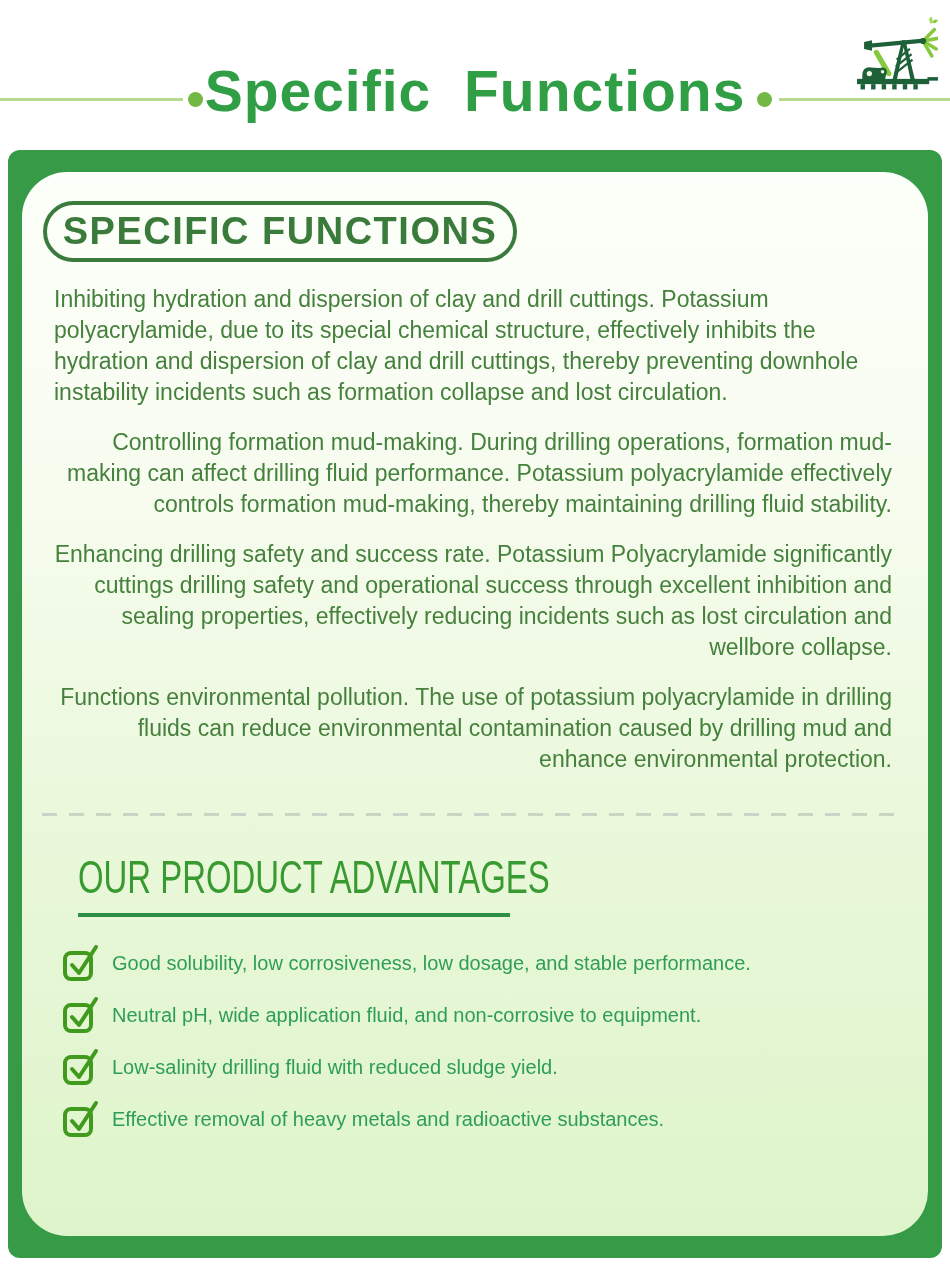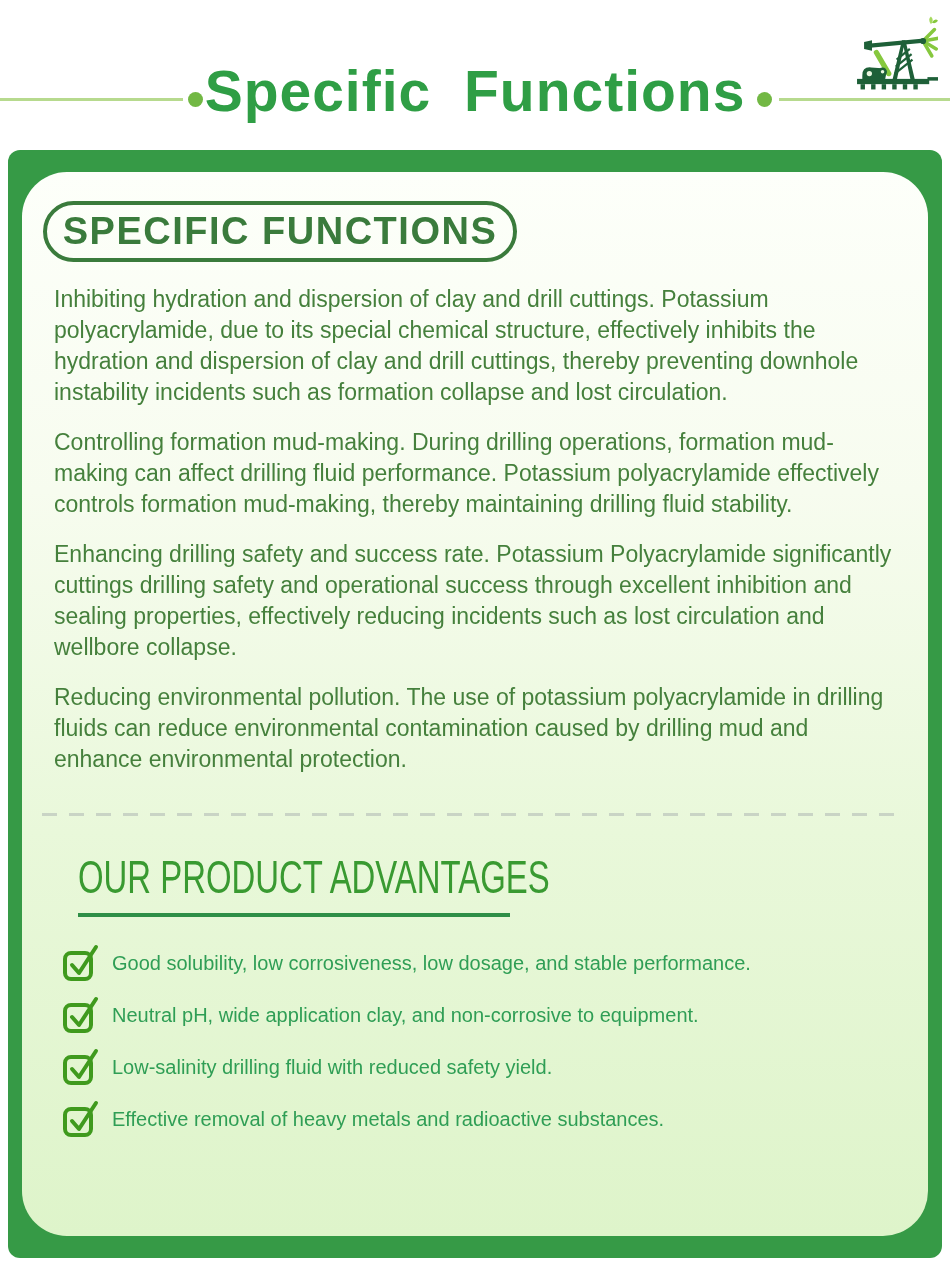--- a/index.html
+++ b/index.html
@@ -47,21 +47,21 @@
     display:flex; align-items:center; justify-content:center;
     margin-left:-9px; margin-bottom:22px;
   }
   .section-title-box span {
     font-size:38px; font-weight:bold; letter-spacing:1.5px; color:#3a7b3c;
   }
   .para {
     font-size:23px; line-height:31px; color:#45803c;
     margin-bottom:19px; padding-left:2px;
   }
-  .para + .para { margin-top:4px; }
+  .para + .para { margin-top:4px;text-align:right; }
   .dashed-divider {
     height:3px; margin:38px -14px 0 -10px;
     background:repeating-linear-gradient(90deg,#c9d4c5 0 15px, transparent 15px 27px);
   }
   .adv-title {
     margin-top:33px; margin-left:26px;
     font-size:47px; font-weight:normal; color:#399a31;
     transform:scaleX(0.70); transform-origin:left center;
     white-space:nowrap;
   }
@@ -130,48 +130,48 @@
 <section class="panel">
   <div class="card">
 
     <div class="section-title-box">
       <span>SPECIFIC FUNCTIONS</span>
     </div>
 
     <p class="para">Inhibiting hydration and dispersion of clay and drill cuttings. Potassium polyacrylamide, due to its special chemical structure, effectively inhibits the hydration and dispersion of clay and drill cuttings, thereby preventing downhole instability incidents such as formation collapse and lost circulation.</p>
     <p class="para">Controlling formation mud-making. During drilling operations, formation mud-making can affect drilling fluid performance. Potassium polyacrylamide effectively controls formation mud-making, thereby maintaining drilling fluid stability.</p>
     <p class="para">Enhancing drilling safety and success rate. Potassium Polyacrylamide significantly cuttings drilling safety and operational success through excellent inhibition and sealing properties, effectively reducing incidents such as lost circulation and wellbore collapse.</p>
-    <p class="para">Reducing environmental pollution. The use of potassium polyacrylamide in drilling fluids can reduce environmental contamination caused by drilling mud and enhance environmental protection.</p>
+    <p class="para">Functions environmental pollution. The use of potassium polyacrylamide in drilling fluids can reduce environmental contamination caused by drilling mud and enhance environmental protection.</p>
 
     <div class="dashed-divider"></div>
 
     <h2 class="adv-title">OUR PRODUCT ADVANTAGES</h2>
     <div class="adv-underline"></div>
 
     <ul class="adv-list">
       <li class="adv-item">
         <svg class="checkbox-icon" viewBox="0 0 38 42" aria-hidden="true">
           <rect x="3" y="12" width="26" height="26" rx="6" fill="none" stroke="#3f9a1d" stroke-width="4"></rect>
           <path d="M10 24 L17 32 L34 6" fill="none" stroke="#3f9a1d" stroke-width="4" stroke-linecap="round" stroke-linejoin="round"></path>
         </svg>
         <span class="adv-text">Good solubility, low corrosiveness, low dosage, and stable performance.</span>
       </li>
       <li class="adv-item">
         <svg class="checkbox-icon" viewBox="0 0 38 42" aria-hidden="true">
           <rect x="3" y="12" width="26" height="26" rx="6" fill="none" stroke="#3f9a1d" stroke-width="4"></rect>
           <path d="M10 24 L17 32 L34 6" fill="none" stroke="#3f9a1d" stroke-width="4" stroke-linecap="round" stroke-linejoin="round"></path>
         </svg>
-        <span class="adv-text">Neutral pH, wide application clay, and non-corrosive to equipment.</span>
+        <span class="adv-text">Neutral pH, wide application fluid, and non-corrosive to equipment.</span>
       </li>
       <li class="adv-item">
         <svg class="checkbox-icon" viewBox="0 0 38 42" aria-hidden="true">
           <rect x="3" y="12" width="26" height="26" rx="6" fill="none" stroke="#3f9a1d" stroke-width="4"></rect>
           <path d="M10 24 L17 32 L34 6" fill="none" stroke="#3f9a1d" stroke-width="4" stroke-linecap="round" stroke-linejoin="round"></path>
         </svg>
-        <span class="adv-text">Low-salinity drilling fluid with reduced safety yield.</span>
+        <span class="adv-text">Low-salinity drilling fluid with reduced sludge yield.</span>
       </li>
       <li class="adv-item">
         <svg class="checkbox-icon" viewBox="0 0 38 42" aria-hidden="true">
           <rect x="3" y="12" width="26" height="26" rx="6" fill="none" stroke="#3f9a1d" stroke-width="4"></rect>
           <path d="M10 24 L17 32 L34 6" fill="none" stroke="#3f9a1d" stroke-width="4" stroke-linecap="round" stroke-linejoin="round"></path>
         </svg>
         <span class="adv-text">Effective removal of heavy metals and radioactive substances.</span>
       </li>
     </ul>
 

